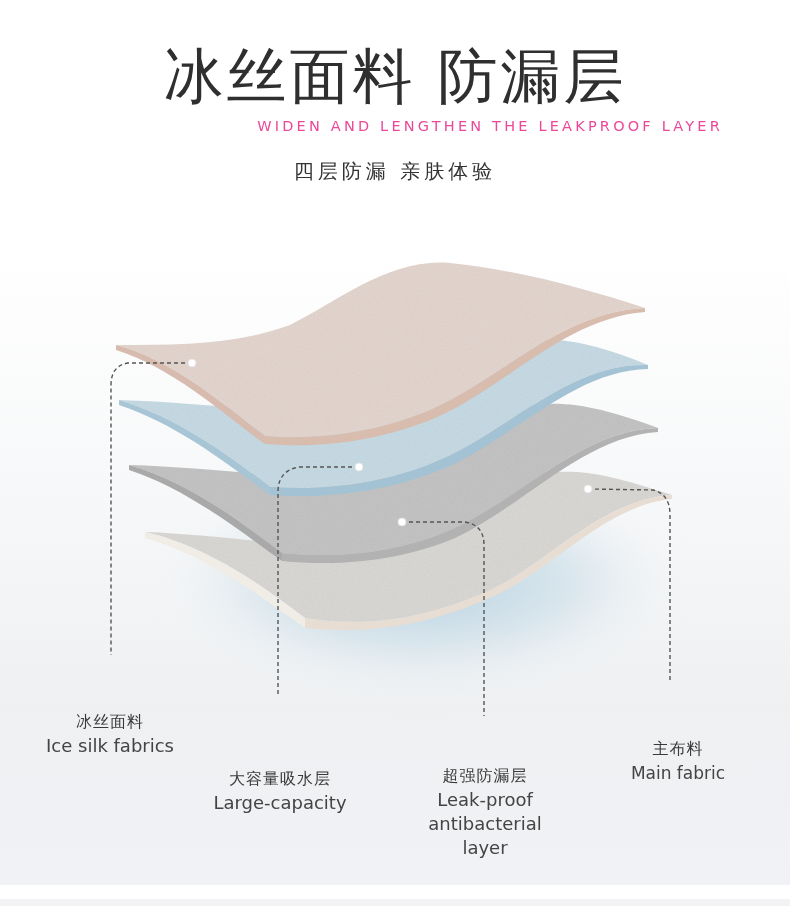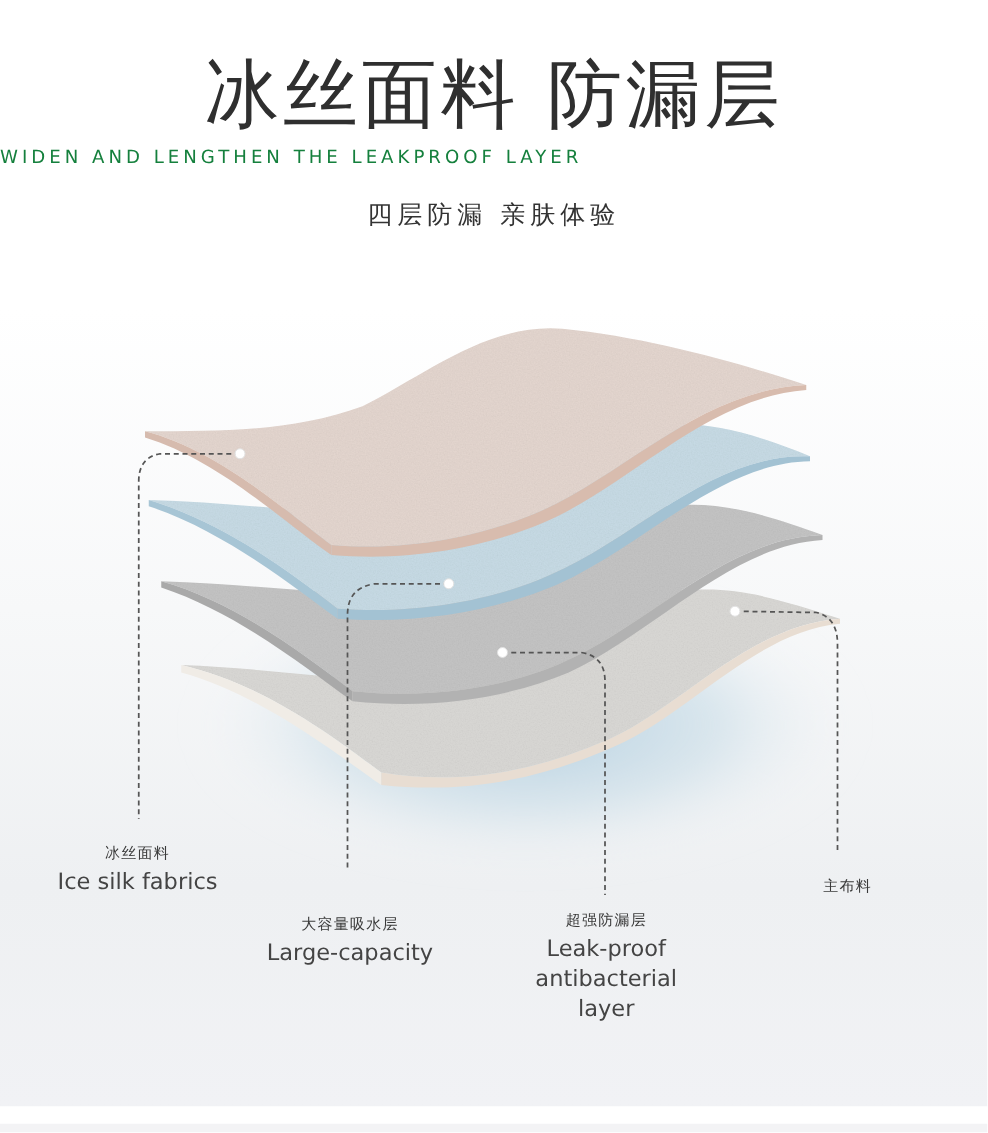--- a/index.html
+++ b/index.html
@@ -14,32 +14,32 @@
     background: linear-gradient(180deg, #ffffff 0%, #ffffff 28%, #f7f8f9 55%, #eef0f2 80%, #f1f2f5 100%);
   }
   .bottom-strip {
     position: absolute; left: 0; top: 899px; width: 790px; height: 7px; background: #f3f3f5;
   }
   .title {
     position: absolute; left: 0; width: 790px; top: 36px; text-align: center;
     font-size: 60px; line-height: 80px; color: #2f2f2f; letter-spacing: 3px; font-weight: 300;
   }
   .subtitle-en {
-    position: absolute; left: 0; width: 723px; top: 118px; text-align: left;
-    font-size: 14.5px; letter-spacing: 3.2px; color: #15803d;
+    position: absolute; left: 0; width: 723px; top: 118px; text-align: right;
+    font-size: 14.5px; letter-spacing: 3.2px; color: #ec4899;
   }
   .subtitle-cn {
     position: absolute; left: 0; width: 790px; top: 158px; text-align: center;
     font-size: 20px; letter-spacing: 4px; color: #333;
   }
   svg.art { position: absolute; left: 0; top: 0; }
   .label {
     position: absolute; text-align: center; color: #3a3a3a;
   }
-  .label .cn { font-size: 12px; line-height: 24px; letter-spacing: 1px; }
+  .label .cn { font-size: 16px; line-height: 24px; letter-spacing: 1px; margin-top: 40px; }
   .label .en { font-size: 18px; line-height: 24px; color: #444; }
   .label.big .en { font-size: 17px; }
 </style>
 </head>
 <body>
 
 <div class="panel"></div>
 <div class="bottom-strip"></div>
 
 <div class="title">冰丝面料 防漏层</div>
@@ -119,13 +119,14 @@
 </div>
 
 <div class="label" style="left:405px; top:724px; width:160px;">
   <div class="cn">超强防漏层</div>
   <div class="en">Leak-proof</div>
   <div class="en">antibacterial layer</div>
 </div>
 
 <div class="label big" style="left:598px; top:697px; width:160px;">
   <div class="cn">主布料</div>
+  <div class="en">Main fabric</div>
 </div>
 
 </body></html>

